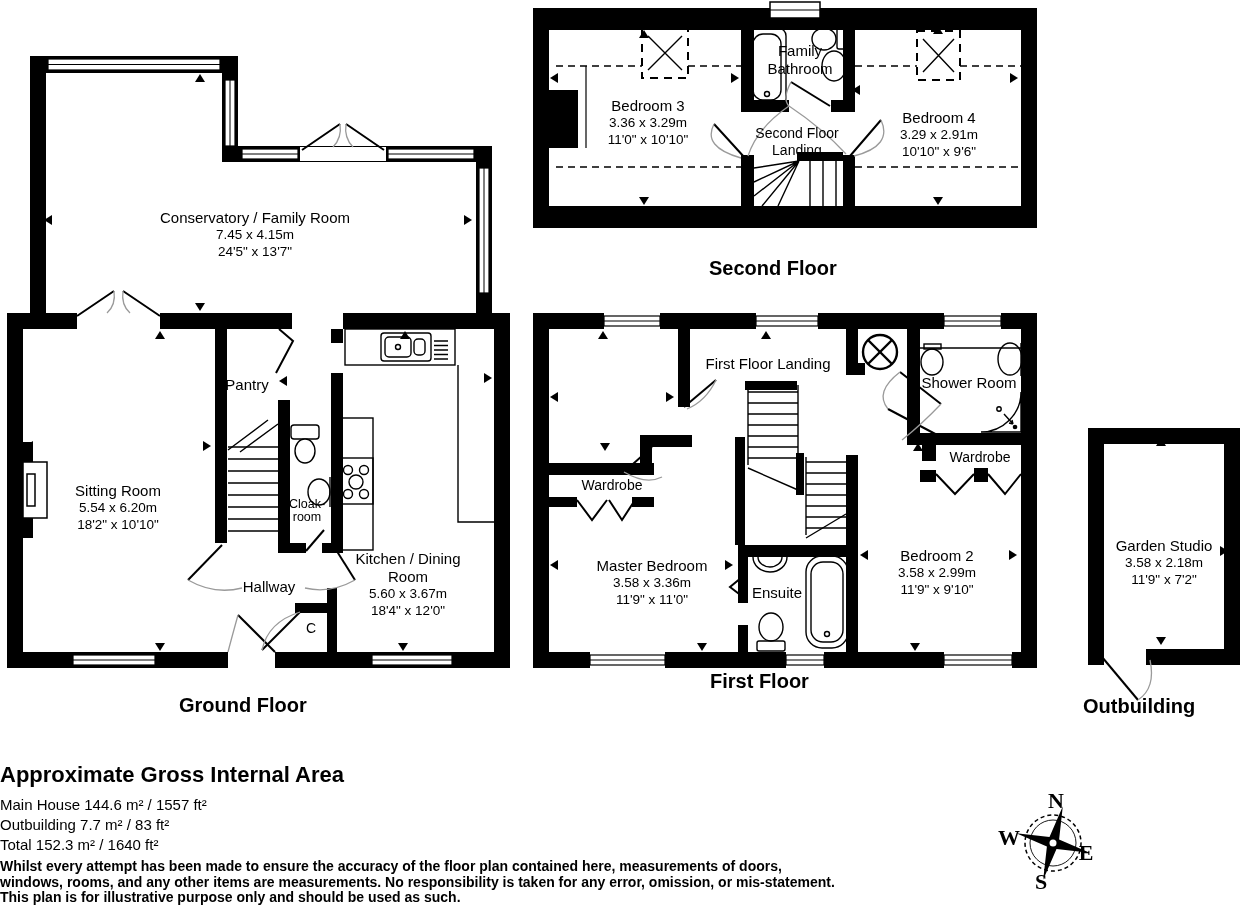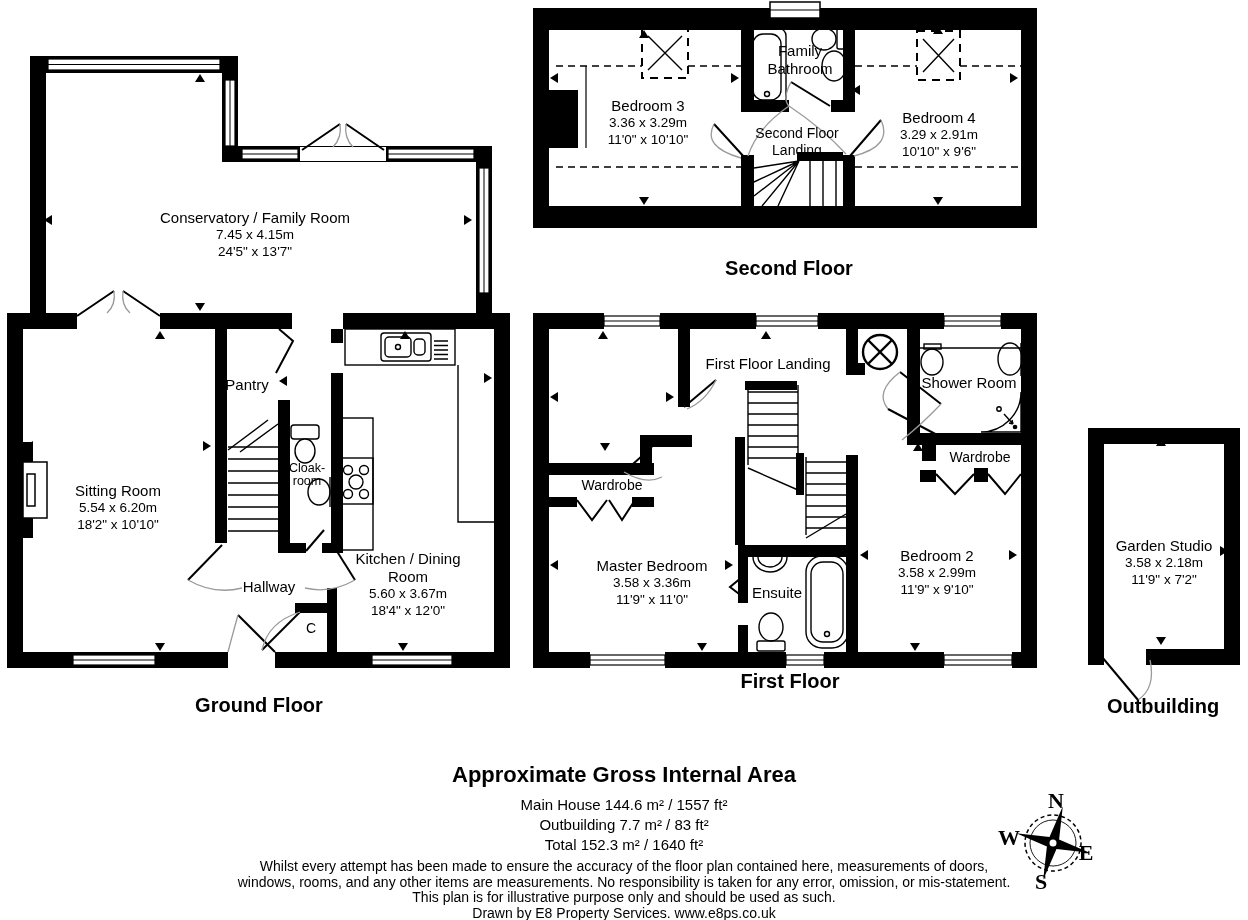--- a/index.html
+++ b/index.html
@@ -1,28 +1,28 @@
 <!DOCTYPE html>
 <html><head>
 <meta charset="utf-8">
 <style>
   html,body{margin:0;padding:0;background:#fff;}
   .page{position:relative;width:1248px;height:920px;background:#fff;overflow:hidden;
         font-family:"Liberation Sans",sans-serif;color:#000;}
   svg.plan{position:absolute;left:0;top:0;}
   .lbl{position:absolute;text-align:center;color:#000;}
   .rn{font-weight:normal;font-size:15px;line-height:1.2;}
-  .rn.sm{font-size:12.5px;line-height:1.05;}
+  .rn.sm{font-size:12.5px;line-height:1.05;margin-top:36px;}
   .rn.md{font-size:14px;}
   .rd{font-size:13.5px;line-height:1.24;}
-  .floor-title{position:absolute;text-align:center;font-weight:bold;font-size:20px;}
-  .footer{position:absolute;left:0;right:0;top:762px;text-align:center;}
+  .floor-title{position:absolute;font-weight:bold;font-size:20px;}
+  .footer{position:absolute;left:0;right:0;top:762px;}
   .footer .ft-title{font-weight:bold;font-size:22px;margin-bottom:7px;}
   .footer .area-line{font-size:15px;line-height:1.32;}
-  .footer .disc{font-size:14px;line-height:1.1;margin-top:5px;}
+  .footer .disc{font-size:14px;line-height:1.1;margin-top:5px;font-weight:bold;}
 </style>
 </head>
 <body>
 
 <div class="page">
 
 <svg class="plan" width="1248" height="920" viewBox="0 0 1248 920">
   <defs>
     <polygon id="au" points="0,8 5,0 10,8"></polygon>
     <polygon id="ad" points="0,0 10,0 5,8"></polygon>
@@ -453,17 +453,16 @@
 
 <div class="footer">
   <div class="ft-title">Approximate Gross Internal Area</div>
   <div class="area-line">Main House 144.6 m² / 1557 ft²</div>
   <div class="area-line">Outbuilding 7.7 m² / 83 ft²</div>
   <div class="area-line">Total 152.3 m² / 1640 ft²</div>
   <div class="disc">
     <div>Whilst every attempt has been made to ensure the accuracy of the floor plan contained here, measurements of doors,</div>
     <div>windows, rooms, and any other items are measurements. No responsibility is taken for any error, omission, or mis-statement.</div>
     <div>This plan is for illustrative purpose only and should be used as such.</div>
-    <div>Drawn by E8 Property Services. www.e8ps.co.uk</div>
   </div>
 </div>
 
 </div>
 
 </body></html>

